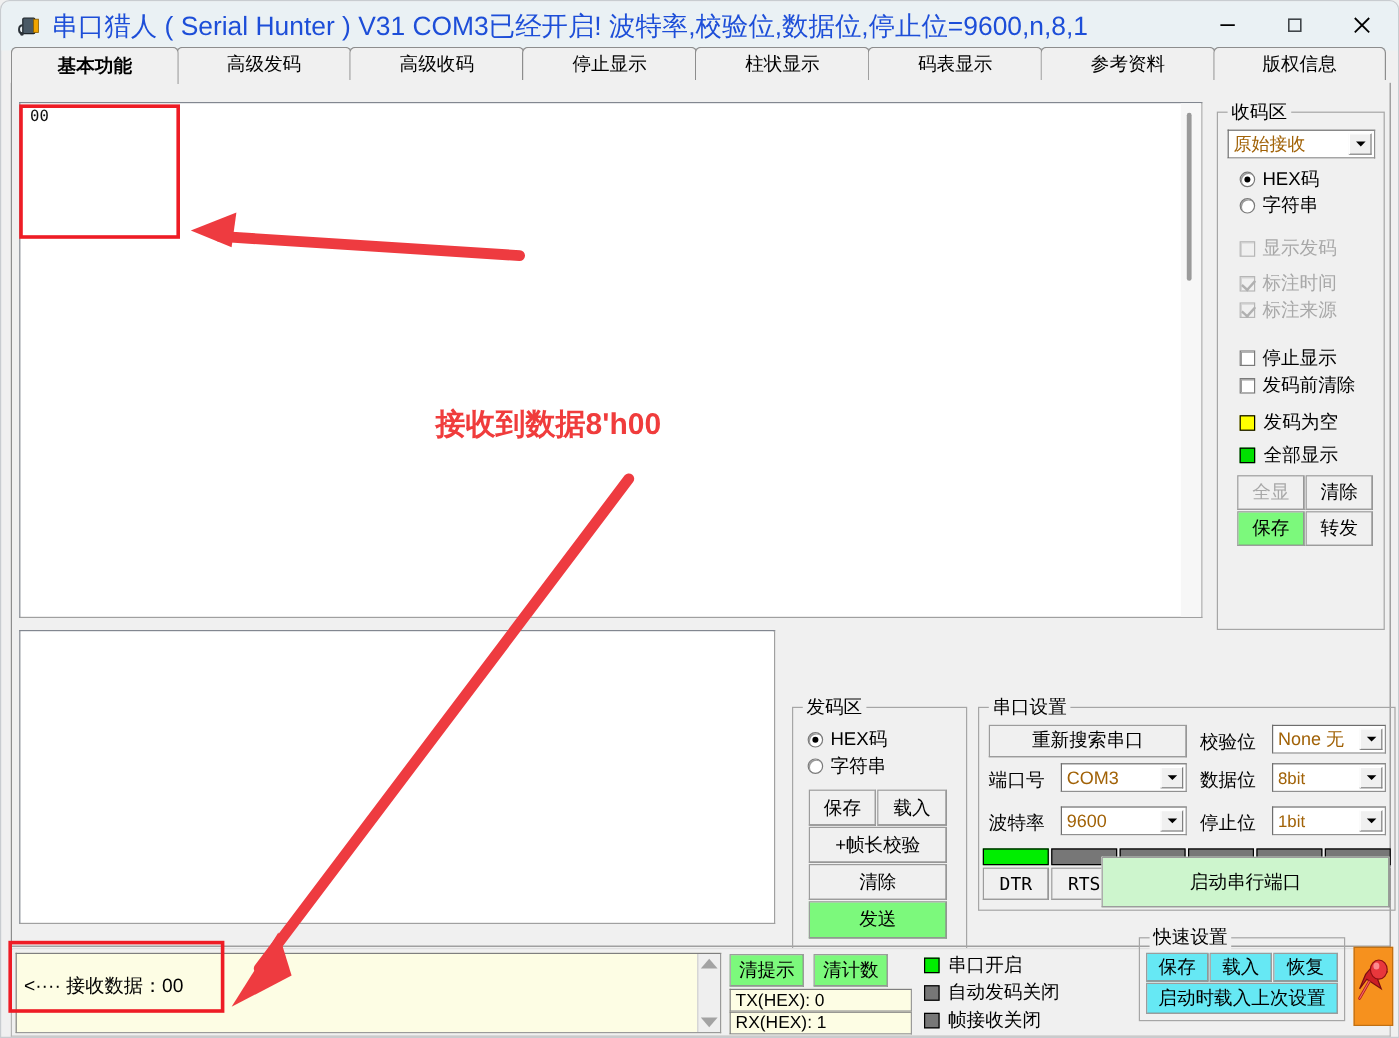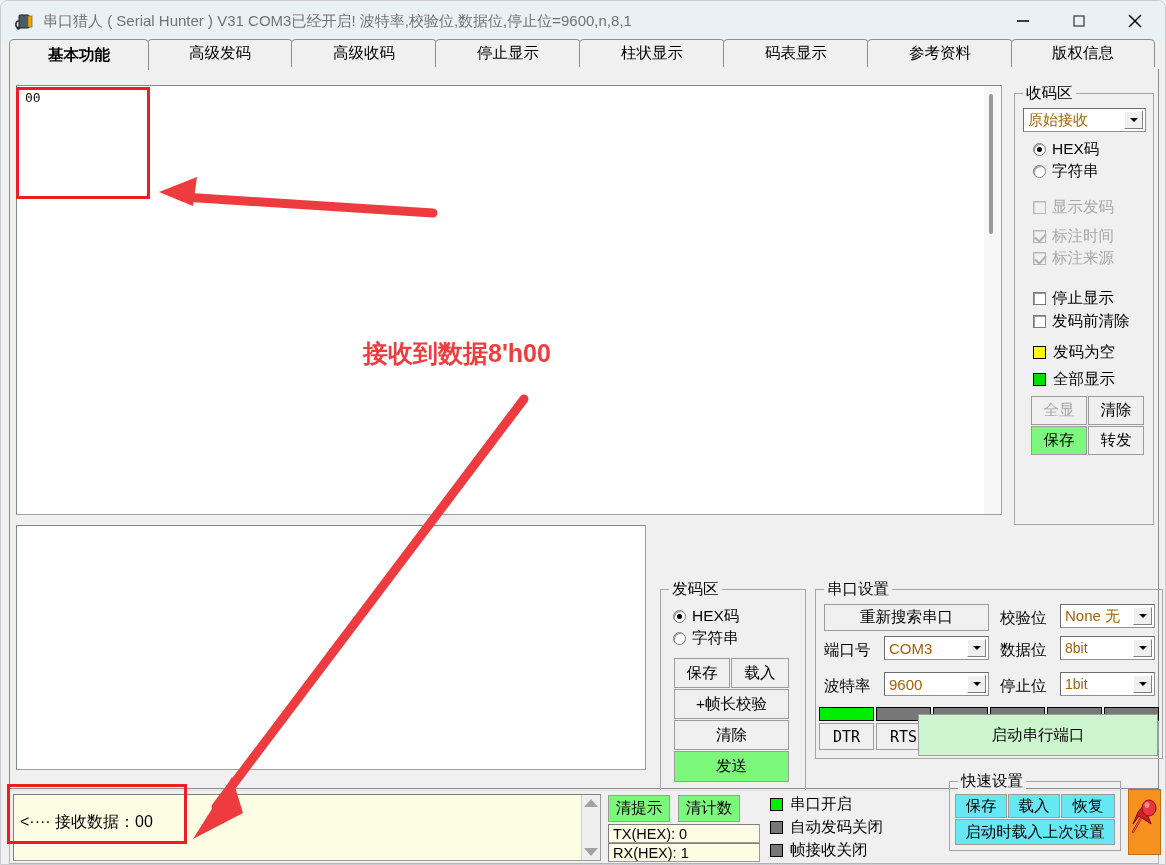--- a/index.html
+++ b/index.html
@@ -23,21 +23,21 @@
     position: absolute; left:0; top:0; width: 1166px; height: 41px;
     background: #eaf1f4;
     display: flex; align-items: center;
     border-radius: 7px 7px 0 0;
   }
   #title-icon {
     width: 26px; height: 24px; margin-left: 10px; margin-right: 6px;
     position: relative; flex: 0 0 auto;
   }
   #title-text {
-    font-size: 15px; color: #737373; white-space: nowrap;
+    font-size: 22px; color: #1d4ed8; white-space: nowrap;
     letter-spacing: 0px;
   }
   .winbtn {
     width: 56px; height: 40px;
     display: flex; align-items: center; justify-content: center;
     flex: 0 0 auto;
   }
   .winbtn svg { display: block; }
   #win-controls { position: absolute; right: 4px; top: 0; display: flex; }
 

